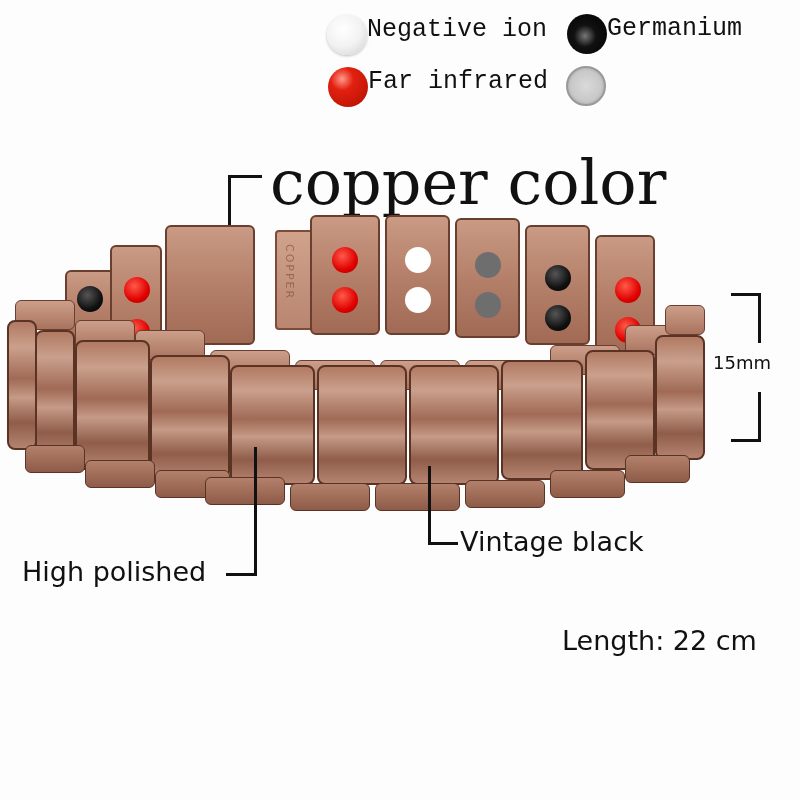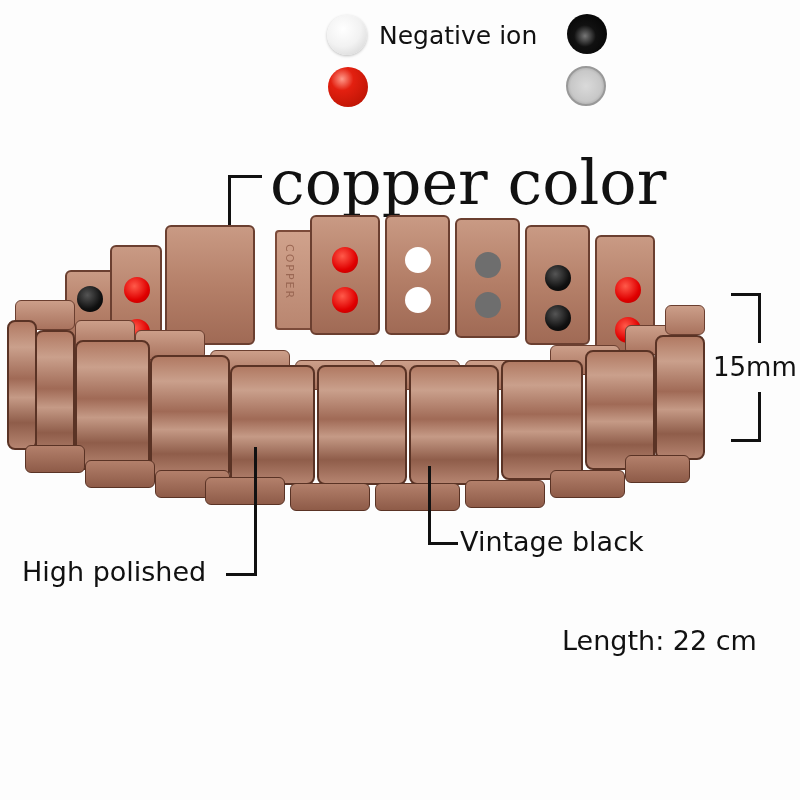--- a/index.html
+++ b/index.html
@@ -1,18 +1,18 @@
 <!DOCTYPE html>
 <html><head>
 <meta charset="utf-8">
 <style>
   html,body{margin:0;padding:0;}
   body{width:800px;height:800px;background:#fdfdfd;position:relative;overflow:hidden;font-family:"DejaVu Sans","Liberation Sans",sans-serif;color:#111;}
   .abs{position:absolute;}
-  .legend-item{position:absolute;display:flex;align-items:center;gap:12px;font-size:25px;}
+  .legend-item{position:absolute;display:flex;align-items:flex-start;font-size:25px;font-family:Liberation Mono, monospace;}
   .orb{width:40px;height:40px;border-radius:50%;}
   .orb-white{background:radial-gradient(circle at 40% 35%,#fff 0%,#f2f2f2 50%,#cfcfcf 100%);box-shadow:0 1px 3px rgba(0,0,0,.25);}
   .orb-red{background:radial-gradient(circle at 35% 30%,#ff9a8a 0%,#e32010 30%,#b01000 100%);}
   .orb-black{background:radial-gradient(circle at 45% 55%,#777 0%,#111 35%,#000 100%);}
   .orb-gray{background:radial-gradient(circle at 50% 50%,#dadada 0%,#c8c8c8 60%,#888 100%);border:2px solid #999;box-sizing:border-box;}
   .serif-title{font-family:"DejaVu Serif","Liberation Serif",serif;font-size:62px;}
   .label{font-size:27px;}
   .line{position:absolute;background:#111;}
   
   .bracelet{position:absolute;left:5px;top:210px;width:710px;height:300px;}
@@ -33,23 +33,25 @@
 </head>
 <body>
 
 <div>
   <div class="legend-item" style="left:327px;top:15px;">
     <div class="orb orb-white"></div>
     <span>Negative ion</span>
   </div>
   <div class="legend-item" style="left:567px;top:14px;">
     <div class="orb orb-black"></div>
+    <span>Germanium</span>
   </div>
   <div class="legend-item" style="left:328px;top:67px;">
     <div class="orb orb-red"></div>
+    <span>Far infrared</span>
   </div>
   <div class="legend-item" style="left:566px;top:66px;">
     <div class="orb orb-gray"></div>
   </div>
 </div>
 
 <div class="abs serif-title" style="left:270px;top:146px;">copper color</div>
 <div class="line" style="left:228px;top:175px;width:34px;height:3px;"></div>
 <div class="line" style="left:228px;top:175px;width:3px;height:85px;"></div>
 
@@ -120,21 +122,21 @@
     <div class="bottom-link" style="left:285px;top:178px;width:80px;"></div>
     <div class="bottom-link" style="left:370px;top:178px;width:85px;"></div>
     <div class="bottom-link" style="left:460px;top:175px;width:80px;"></div>
     <div class="bottom-link" style="left:545px;top:165px;width:75px;"></div>
     <div class="bottom-link" style="left:620px;top:150px;width:65px;"></div>
   </div>
 </div>
 
 <div class="line" style="left:731px;top:293px;width:30px;height:3px;"></div>
 <div class="line" style="left:758px;top:293px;width:3px;height:50px;"></div>
-<div class="abs" style="left:713px;top:352px;font-size:26px;">15mm</div>
+<div class="abs" style="left:713px;top:352px;font-size:18px;">15mm</div>
 <div class="line" style="left:758px;top:392px;width:3px;height:50px;"></div>
 <div class="line" style="left:731px;top:439px;width:30px;height:3px;"></div>
 
 <div class="line" style="left:428px;top:466px;width:3px;height:78px;"></div>
 <div class="line" style="left:428px;top:542px;width:30px;height:3px;"></div>
 <div class="abs label" style="left:460px;top:526px;">Vintage black</div>
 
 <div class="line" style="left:254px;top:447px;width:3px;height:128px;"></div>
 <div class="line" style="left:226px;top:573px;width:31px;height:3px;"></div>
 <div class="abs label" style="left:22px;top:556px;">High polished</div>

